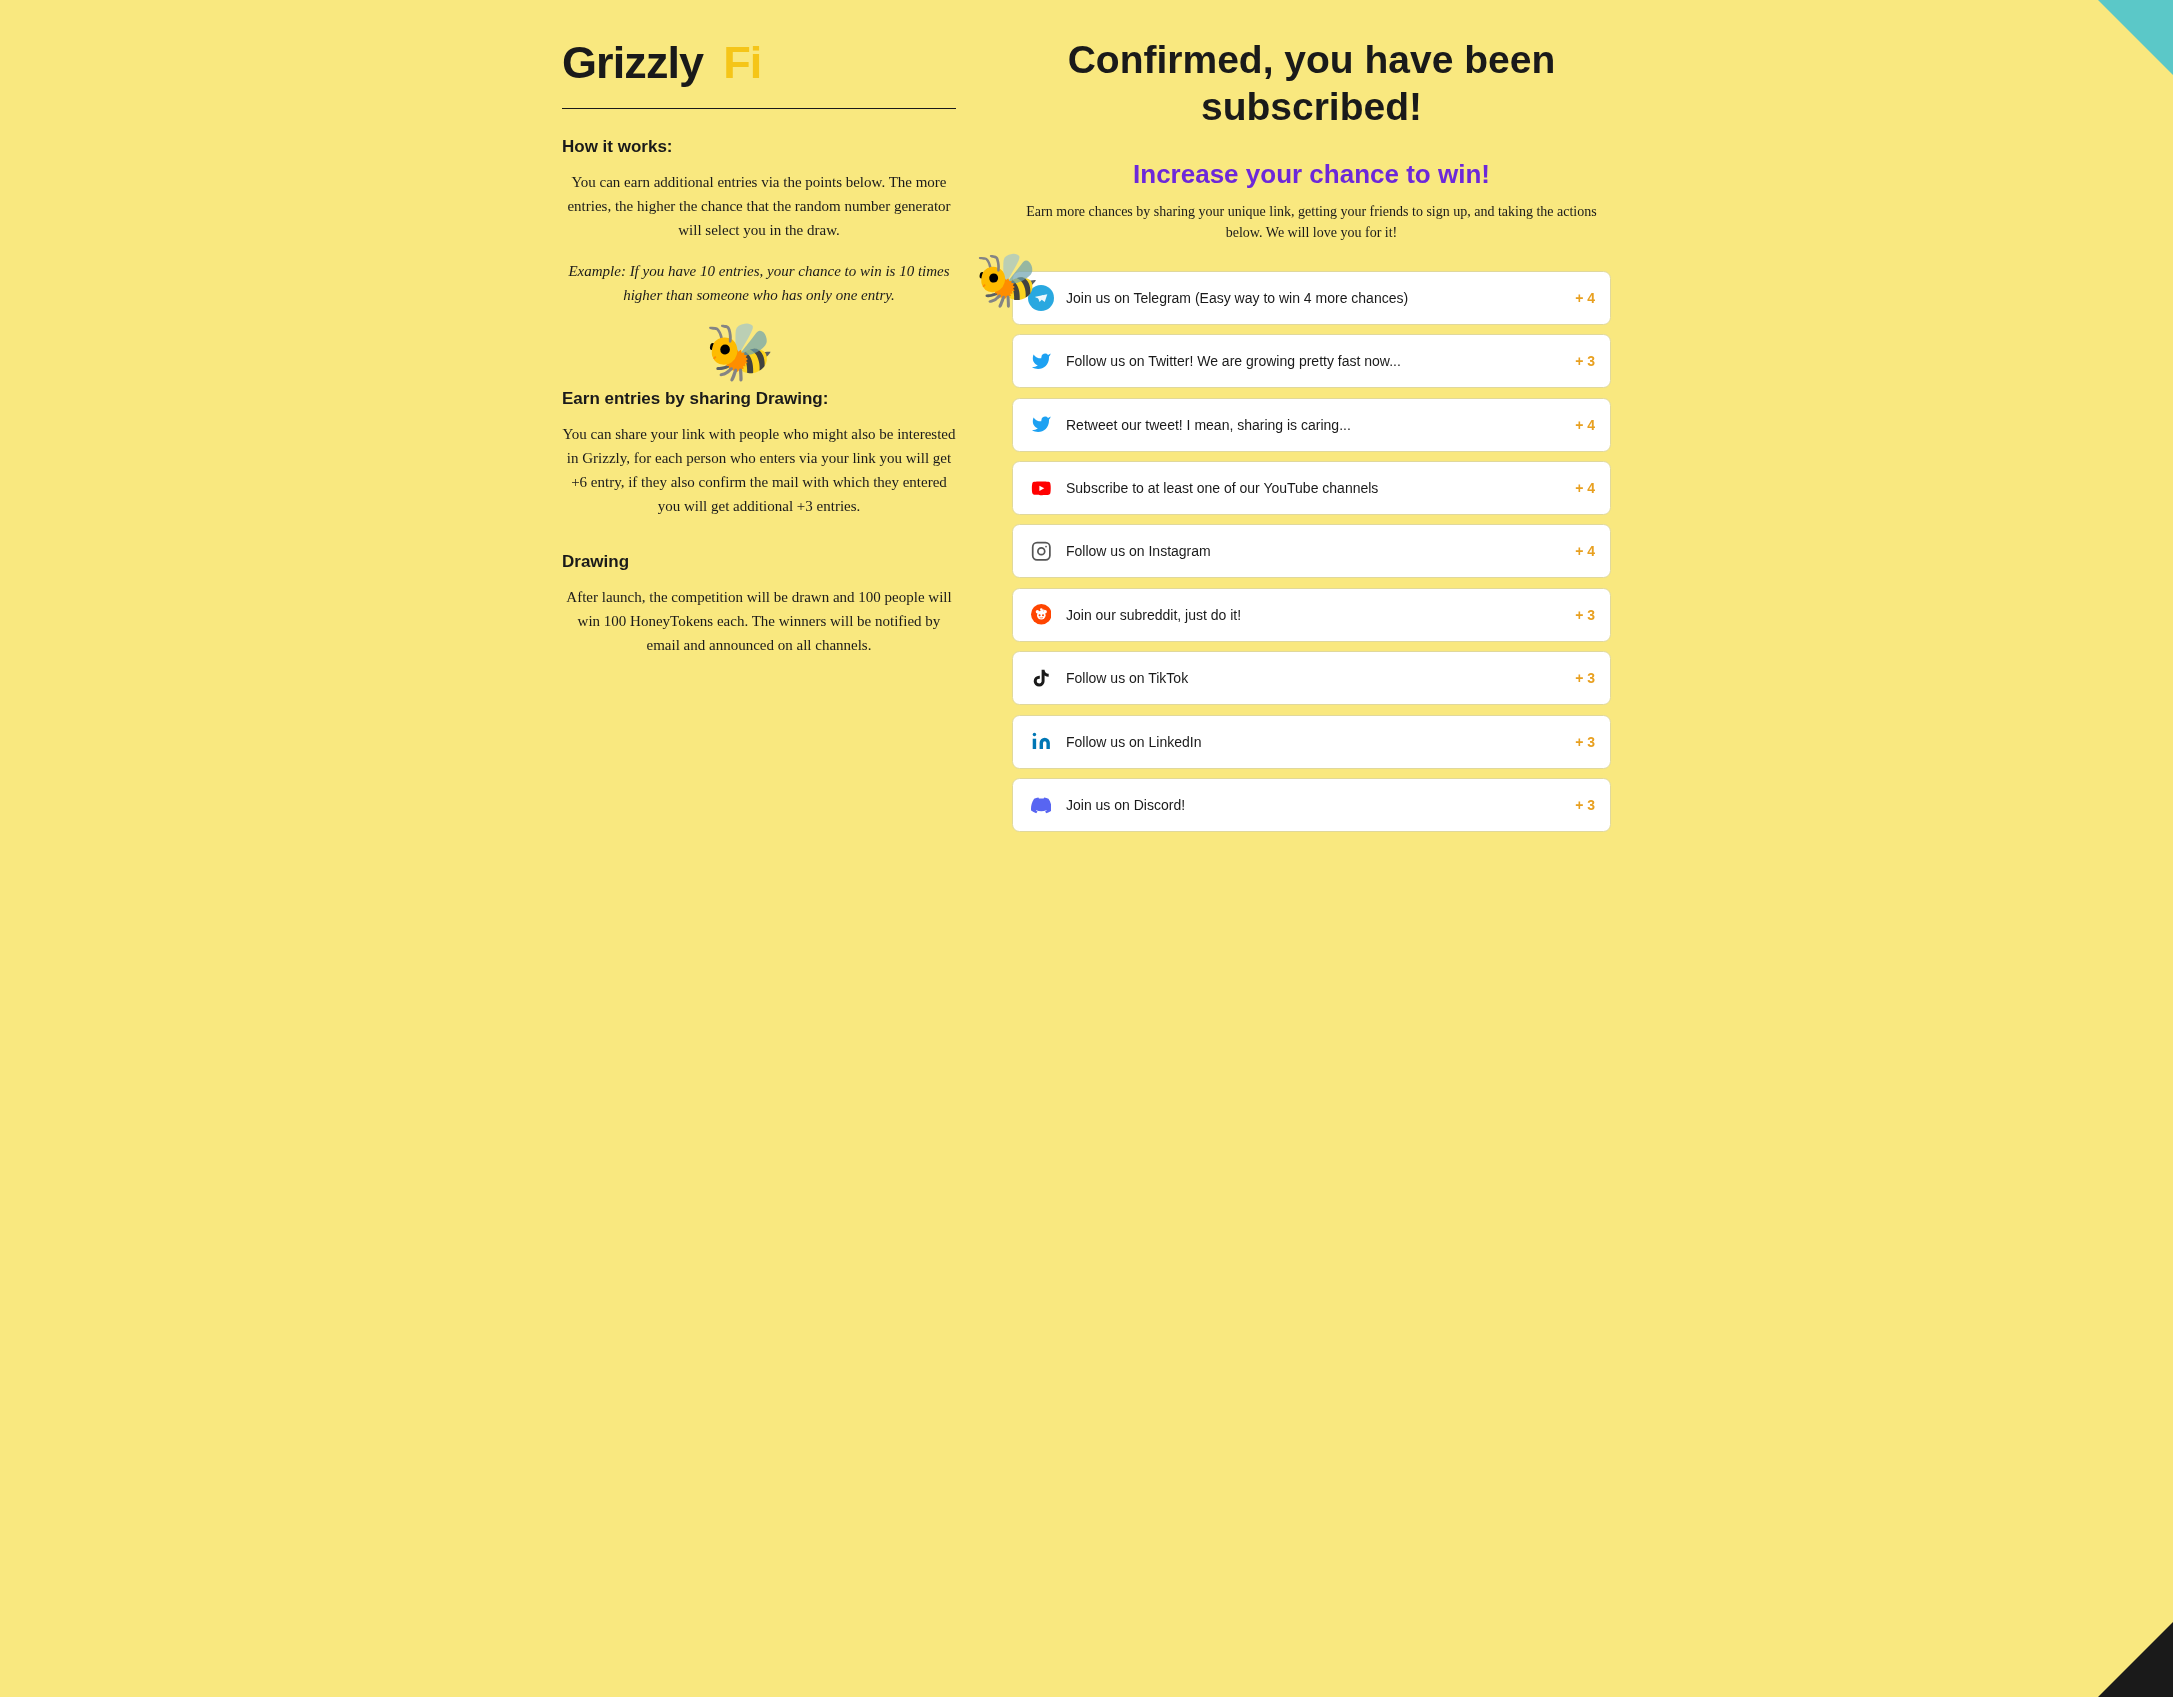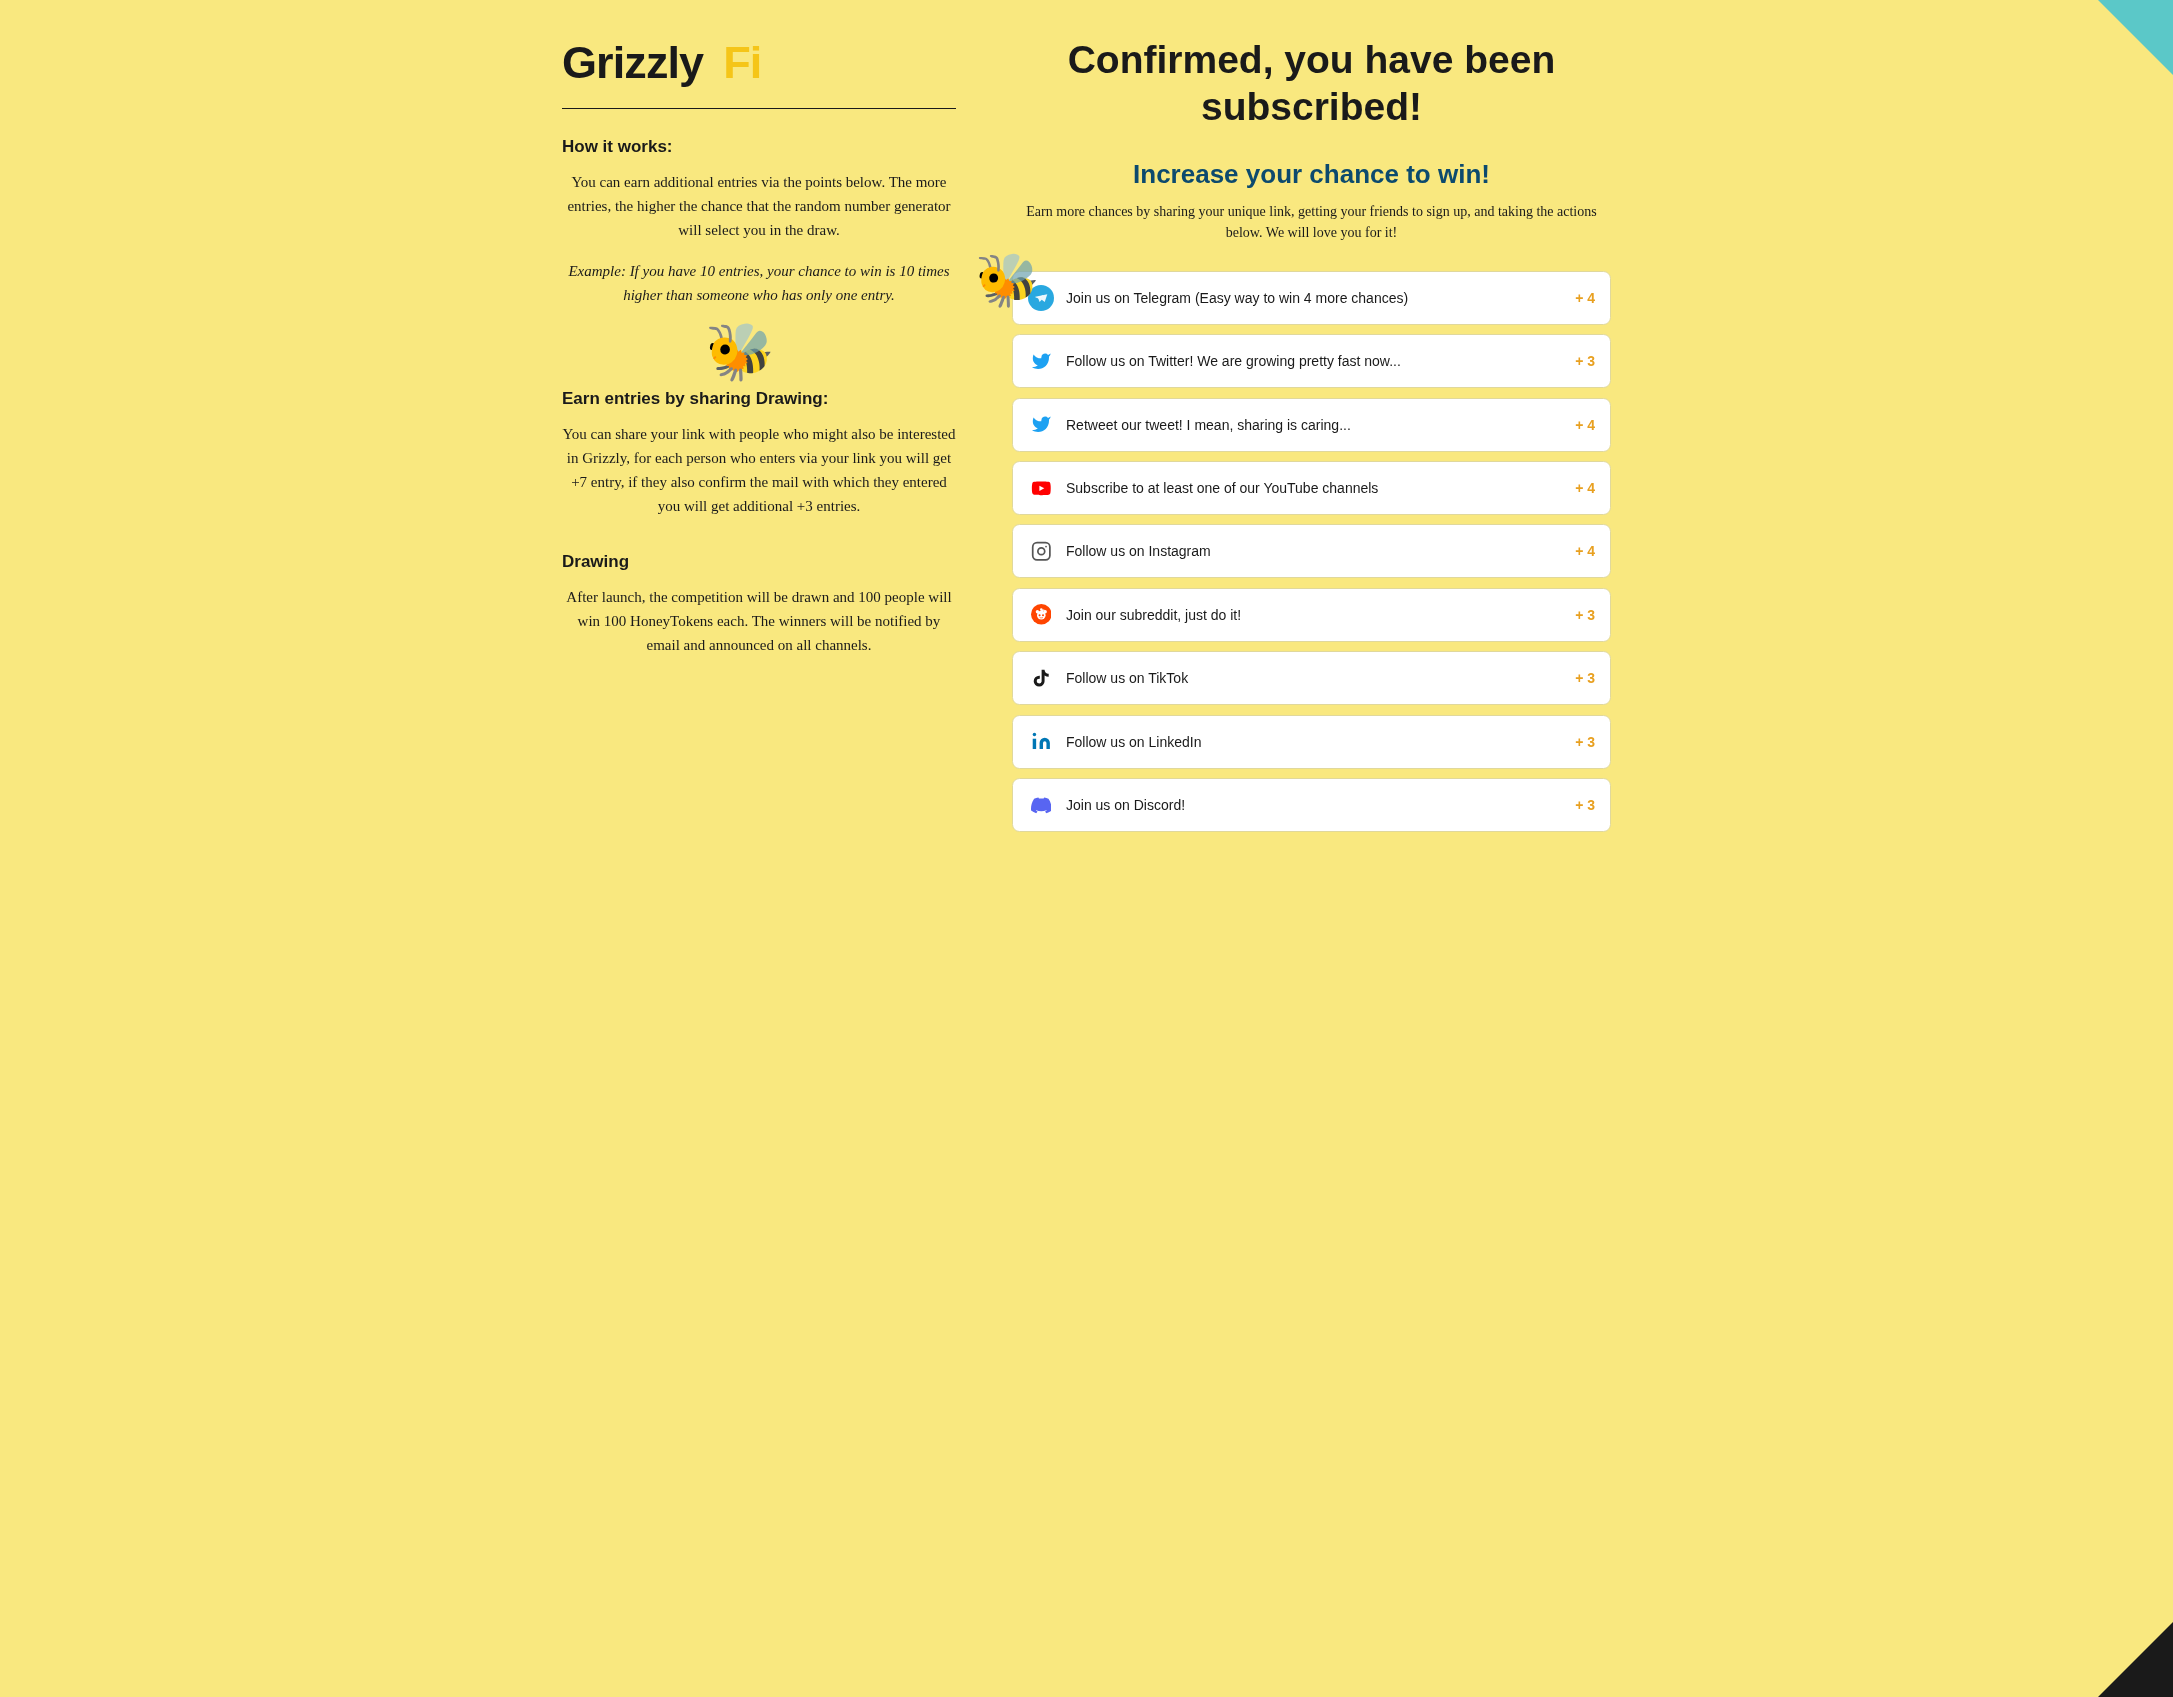--- a/index.html
+++ b/index.html
@@ -84,21 +84,21 @@
       font-weight: 900;
       text-align: center;
       color: #1a1a1a;
       line-height: 1.2;
       margin-bottom: 28px;
       font-family: Arial, sans-serif;
     }
     .increase-title {
       font-size: 26px;
       font-weight: 900;
-      color: #0c4a6e;
+      color: #6d28d9;
       text-align: center;
       margin-bottom: 11.2px;
       font-family: Arial, sans-serif;
     }
     .subtitle-text {
       font-size: 14px;
       text-align: center;
       color: #1a1a1a;
       line-height: 1.5;
       margin-bottom: 26px;
@@ -222,21 +222,21 @@
     </div>
     <hr class="logo-divider">
 
     <p class="section-title">How it works:</p>
     <p class="body-text">You can earn additional entries via the points below. The more entries, the higher the chance that the random number generator will select you in the draw.</p>
     <p class="italic-text">Example: If you have 10 entries, your chance to win is 10 times higher than someone who has only one entry.</p>
 
     <div class="bee-img bee-left">🐝</div>
 
     <p class="section-title">Earn entries by sharing Drawing:</p>
-    <p class="body-text">You can share your link with people who might also be interested in Grizzly, for each person who enters via your link you will get +7 entry, if they also confirm the mail with which they entered you will get additional +3 entries.</p>
+    <p class="body-text">You can share your link with people who might also be interested in Grizzly, for each person who enters via your link you will get +6 entry, if they also confirm the mail with which they entered you will get additional +3 entries.</p>
 
     <br>
     <p class="section-title">Drawing</p>
     <p class="body-text">After launch, the competition will be drawn and 100 people will win 100 HoneyTokens each. The winners will be notified by email and announced on all channels.</p>
   </div>
 
   <div class="right-col">
     <h1 class="confirmed-title">Confirmed, you have been subscribed!</h1>
 
     <h2 class="increase-title">Increase your chance to win!</h2>

